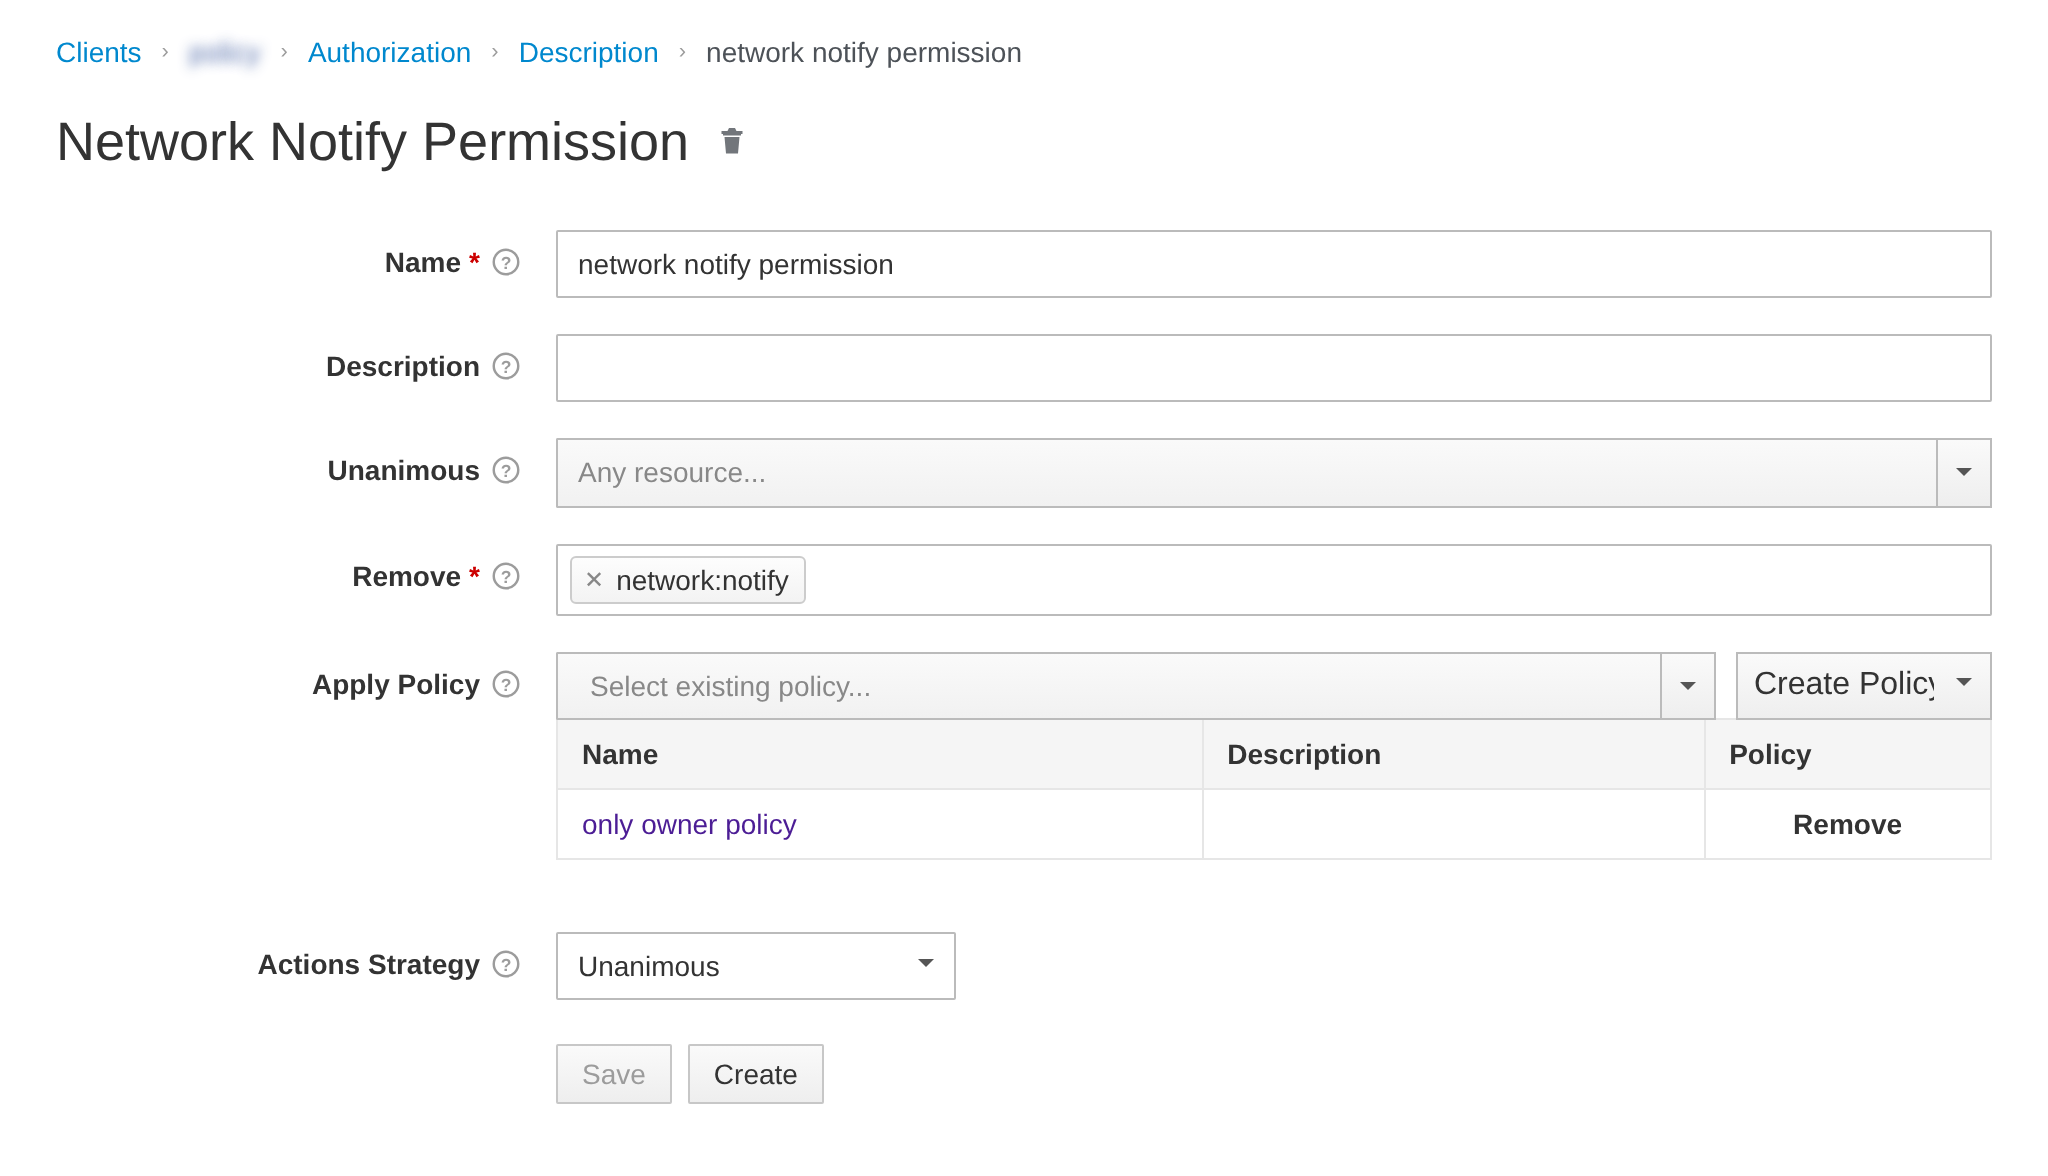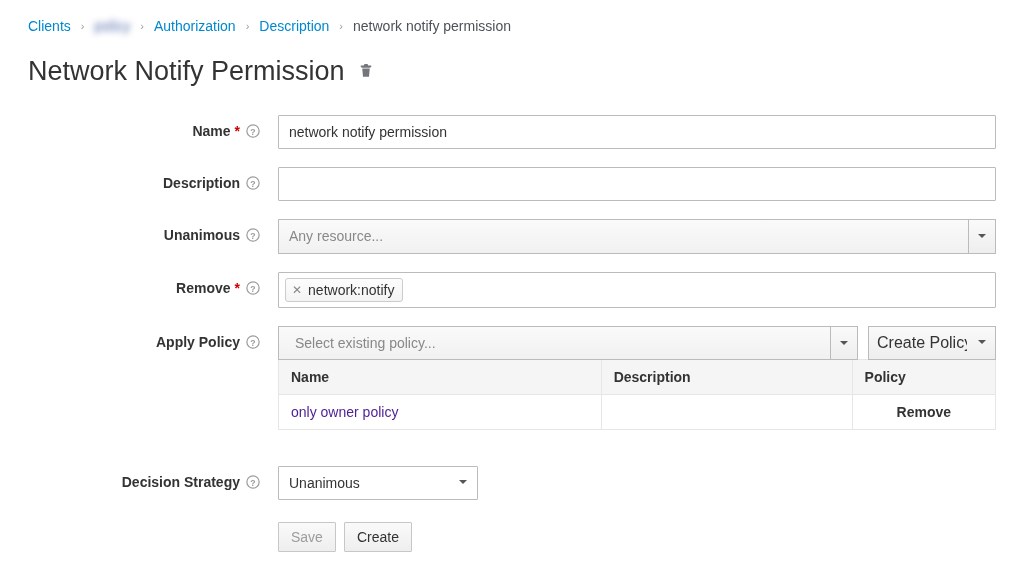--- a/index.html
+++ b/index.html
@@ -374,21 +374,21 @@
             <td></td>
             <td class="action-cell"><span class="remove-btn">Remove</span></td>
           </tr>
         </tbody>
       </table>
     </div>
   </div>
 
   <div class="form-row gap-above">
     <div class="form-label">
-      <span>Decision Strategy</span>
+      <span>Actions Strategy</span>
       <span class="help-icon">
         <svg width="14" height="14" viewBox="0 0 16 16" fill="currentColor">
             <circle cx="8" cy="8" r="7" fill="none" stroke="currentColor" stroke-width="1.4"></circle>
             <text x="8" y="12" text-anchor="middle" font-size="10" font-family="Arial" fill="currentColor">?</text>
           </svg>
       </span>
     </div>
     <div class="form-control-wrap">
       <div class="select-wrap">
         <select class="select-box fixed-select">

